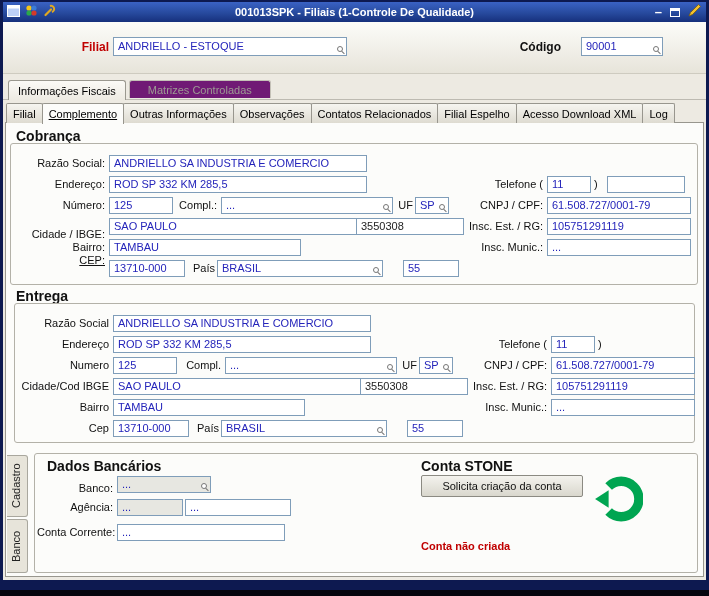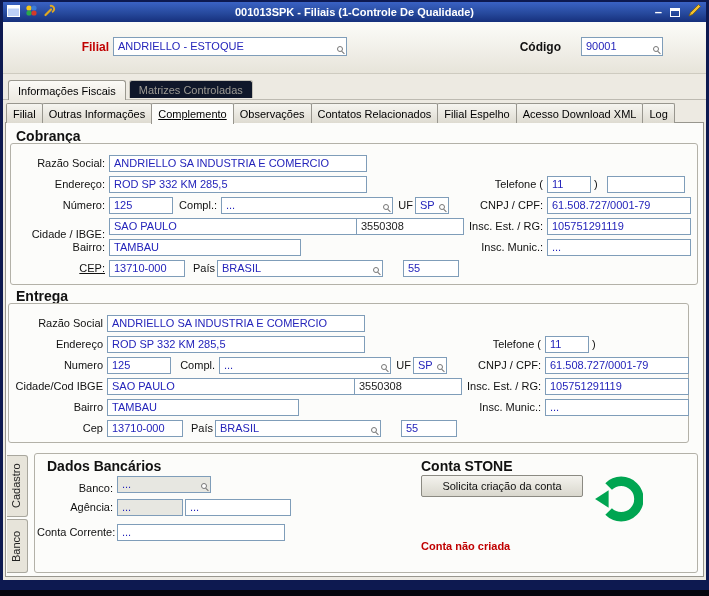--- a/index.html
+++ b/index.html
@@ -32,22 +32,22 @@
   .lk::before { content:""; position:absolute; left:0; top:0; width:4px; height:4px;
                 border:1px solid #777; border-radius:50%; background:#fff; }
   .lk::after { content:""; position:absolute; right:0; bottom:1px; width:4px; height:1px;
                background:#777; transform:rotate(45deg); }
   
   .tabs1 { position:absolute; left:0; top:56px; right:0; height:22px; display:flex;
            padding-left:5px; border-bottom:1px solid #bdbab1; align-items:flex-end; }
   .t1 { font-size:11px; padding:4px 9px 3px; border:1px solid #9a988f; border-bottom:none;
         border-radius:3px 3px 0 0; background:linear-gradient(180deg,#fbfaf6,#edeae2);
         margin-bottom:-1px; }
-  .t1.disabled { color:#9d9b94; background:#0f172a; border-color:#c4c1b7; margin-left:3px;
-                 margin-bottom:1px; padding:3px 9px 2px; }
+  .t1.disabled { color:#9d9b94; background:#701a75; border-color:#c4c1b7; margin-left:3px;
+                 margin-bottom:1px; padding:3px 18px 2px; }
   .tabs2 { position:absolute; left:0; top:79px; right:0; height:22px; display:flex;
            padding-left:3px; align-items:flex-end; z-index:3; }
   .t2 { font-size:11px; padding:4px 6px 3px; border:1px solid #98968e; border-bottom:none;
         border-radius:2px 2px 0 0; background:linear-gradient(180deg,#f6f5f0,#dedbd1);
         margin-right:-1px; white-space:nowrap; }
   .t2.active { background:#fcfcfa; position:relative; z-index:4; margin-bottom:-1px;
                padding-bottom:4px; text-decoration:underline; }
   
   .panel { position:absolute; left:2px; top:100px; right:2px; bottom:3px;
            background:#fcfcfa; border:1px solid #98968e; }
@@ -124,22 +124,22 @@
       </div>
     </div>
 
     <div class="tabs1">
       <div class="t1 active">Informações Fiscais</div>
       <div class="t1 disabled">Matrizes Controladas</div>
     </div>
 
     <div class="tabs2">
       <div class="t2">Filial</div>
+      <div class="t2 active">Complemento</div>
       <div class="t2">Outras Informações</div>
-      <div class="t2 active">Complemento</div>
       <div class="t2">Observações</div>
       <div class="t2">Contatos Relacionados</div>
       <div class="t2">Filial Espelho</div>
       <div class="t2">Acesso Download XML</div>
       <div class="t2">Log</div>
     </div>
 
     <div class="panel">
 
       <div class="sectitle" style="left:10px;top:5px;">Cobrança</div>
@@ -157,21 +157,21 @@
         <div class="ilbl" style="left:386px;top:53px;width:16px;">UF</div>
         <div class="fld" style="left:404px;top:53px;width:34px;"><span>SP</span><span class="lk"></span></div>
 
         <div class="lbl" style="top:74px;margin-top:8px;">Cidade / IBGE:</div>
         <div class="fld" style="left:98px;top:74px;width:248px;"><span>SAO PAULO</span></div>
         <div class="fld ro" style="left:345px;top:74px;width:108px;"><span>3550308</span></div>
 
         <div class="lbl" style="top:95px;">Bairro:</div>
         <div class="fld" style="left:98px;top:95px;width:192px;"><span>TAMBAU</span></div>
 
-        <div class="lbl" style="top:116px;text-decoration:underline;">CEP:</div>
+        <div class="lbl" style="top:108px;text-decoration:underline;">CEP:</div>
         <div class="fld" style="left:98px;top:116px;width:76px;"><span>13710-000</span></div>
         <div class="ilbl" style="left:178px;top:116px;width:26px;">País</div>
         <div class="fld" style="left:206px;top:116px;width:166px;"><span>BRASIL</span><span class="lk"></span></div>
         <div class="fld" style="left:392px;top:116px;width:56px;"><span>55</span></div>
 
         <div class="rlbl" style="top:32px;">Telefone (</div>
         <div class="fld" style="left:536px;top:32px;width:44px;"><span>11</span></div>
         <div class="ilbl" style="left:583px;top:32px;width:8px;text-align:left;">)</div>
         <div class="fld" style="left:596px;top:32px;width:78px;"><span></span></div>
 
@@ -179,21 +179,21 @@
         <div class="fld" style="left:536px;top:53px;width:144px;"><span>61.508.727/0001-79</span></div>
 
         <div class="rlbl" style="top:74px;">Insc. Est. / RG:</div>
         <div class="fld" style="left:536px;top:74px;width:144px;"><span>105751291119</span></div>
 
         <div class="rlbl" style="top:95px;">Insc. Munic.:</div>
         <div class="fld" style="left:536px;top:95px;width:144px;"><span>...</span></div>
       </div>
 
       <div class="sectitle" style="left:10px;top:165px;">Entrega</div>
-      <div class="gbox" style="left:2px;top:180px;width:681px;height:140px;">
+      <div class="gbox" style="left:8px;top:180px;width:681px;height:140px;">
         <div class="lbl" style="top:11px;">Razão Social</div>
         <div class="fld" style="left:98px;top:11px;width:258px;"><span>ANDRIELLO SA INDUSTRIA E COMERCIO</span></div>
 
         <div class="lbl" style="top:32px;">Endereço</div>
         <div class="fld" style="left:98px;top:32px;width:258px;"><span>ROD SP 332 KM 285,5</span></div>
 
         <div class="lbl" style="top:53px;">Numero</div>
         <div class="fld" style="left:98px;top:53px;width:64px;"><span>125</span></div>
         <div class="ilbl" style="left:166px;top:53px;width:40px;">Compl.</div>
         <div class="fld" style="left:210px;top:53px;width:172px;"><span>...</span><span class="lk"></span></div>

